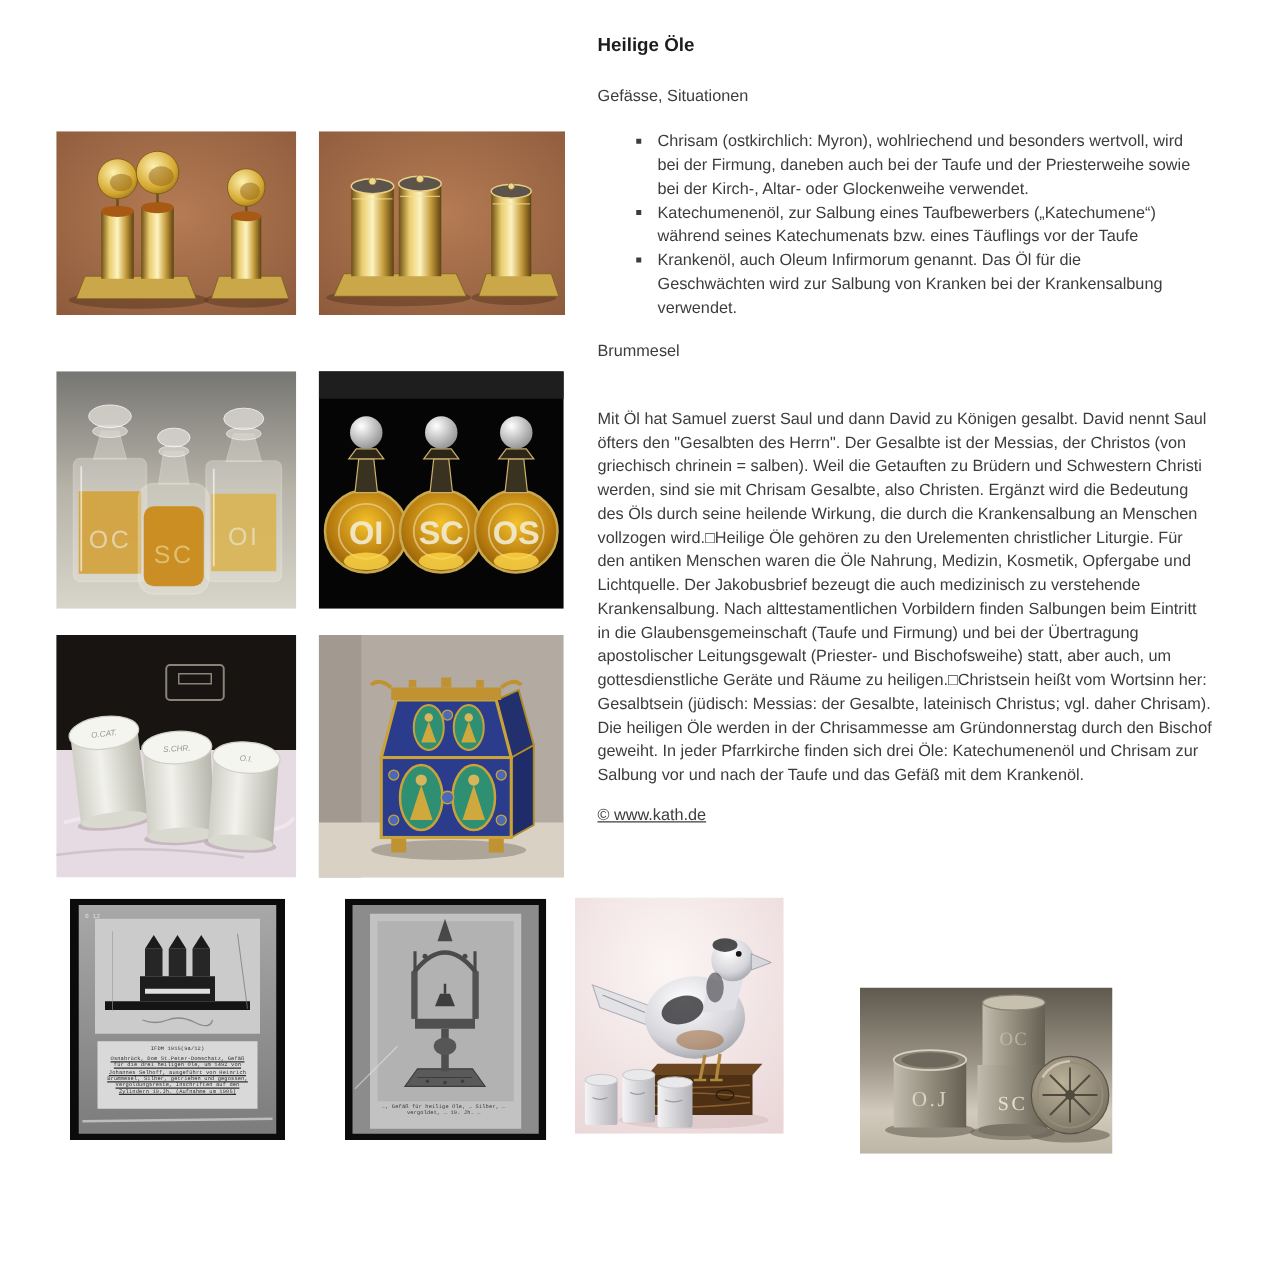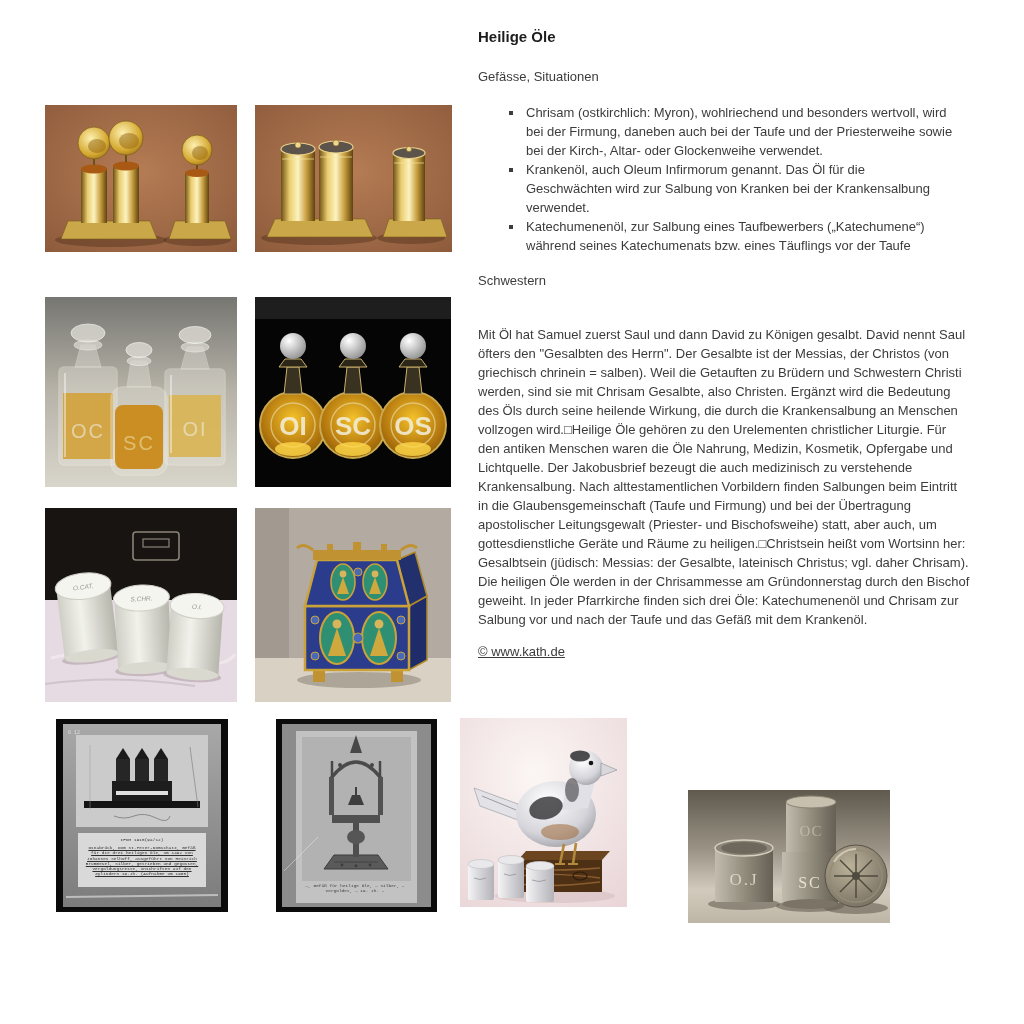--- a/index.html
+++ b/index.html
@@ -25,24 +25,24 @@
 </head>
 <body>
 
 <div class="page">
 
   <div class="content">
     <h1>Heilige Öle</h1>
     <p class="subtitle">Gefässe, Situationen</p>
     <ul class="oils">
       <li>Chrisam (ostkirchlich: Myron), wohlriechend und besonders wertvoll, wird bei der Firmung, daneben auch bei der Taufe und der Priesterweihe sowie bei der Kirch-, Altar- oder Glockenweihe verwendet.</li>
+      <li>Katechumenenöl, zur Salbung eines Taufbewerbers („Katechumene“) während seines Katechumenats bzw. eines Täuflings vor der Taufe</li>
       <li>Krankenöl, auch Oleum Infirmorum genannt. Das Öl für die Geschwächten wird zur Salbung von Kranken bei der Krankensalbung verwendet.</li>
-      <li>Katechumenenöl, zur Salbung eines Taufbewerbers („Katechumene“) während seines Katechumenats bzw. eines Täuflings vor der Taufe</li>
     </ul>
-    <p class="source">Schwestern</p>
+    <p class="source">Brummesel</p>
     <p class="bodytext">Mit Öl hat Samuel zuerst Saul und dann David zu Königen gesalbt. David nennt Saul öfters den "Gesalbten des Herrn". Der Gesalbte ist der Messias, der Christos (von griechisch chrinein = salben). Weil die Getauften zu Brüdern und Schwestern Christi werden, sind sie mit Chrisam Gesalbte, also Christen. Ergänzt wird die Bedeutung des Öls durch seine heilende Wirkung, die durch die Krankensalbung an Menschen vollzogen wird.□Heilige Öle gehören zu den Urelementen christlicher Liturgie. Für den antiken Menschen waren die Öle Nahrung, Medizin, Kosmetik, Opfergabe und Lichtquelle. Der Jakobusbrief bezeugt die auch medizinisch zu verstehende Krankensalbung. Nach alttestamentlichen Vorbildern finden Salbungen beim Eintritt in die Glaubensgemeinschaft (Taufe und Firmung) und bei der Übertragung apostolischer Leitungsgewalt (Priester- und Bischofsweihe) statt, aber auch, um gottesdienstliche Geräte und Räume zu heiligen.□Christsein heißt vom Wortsinn her: Gesalbtsein (jüdisch: Messias: der Gesalbte, lateinisch Christus; vgl. daher Chrisam). Die heiligen Öle werden in der Chrisammesse am Gründonnerstag durch den Bischof geweiht. In jeder Pfarrkirche finden sich drei Öle: Katechumenenöl und Chrisam zur Salbung vor und nach der Taufe und das Gefäß mit dem Krankenöl.</p>
     <p class="copyright">© www.kath.de</p>
   </div>
 
   <div class="fig" style="left:45px;top:105px">
     <svg width="192" height="147" viewBox="0 0 192 147">
       <defs>
         <radialGradient id="f1bg" cx="50%" cy="45%" r="80%">
           <stop offset="0" stop-color="#b57c54"></stop>
             <stop offset="1" stop-color="#8a583a"></stop>

